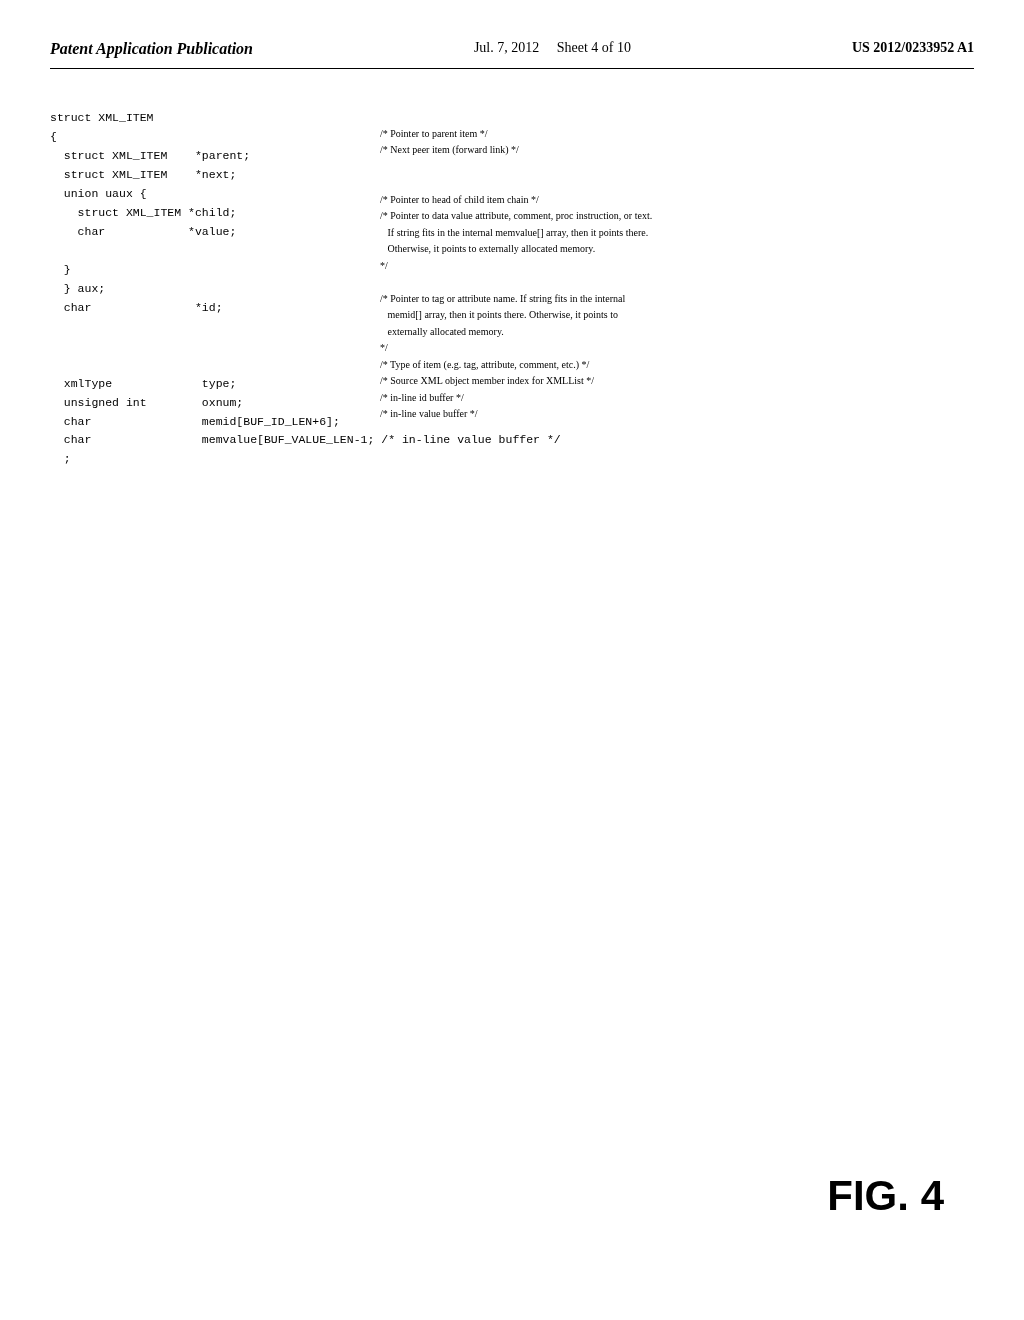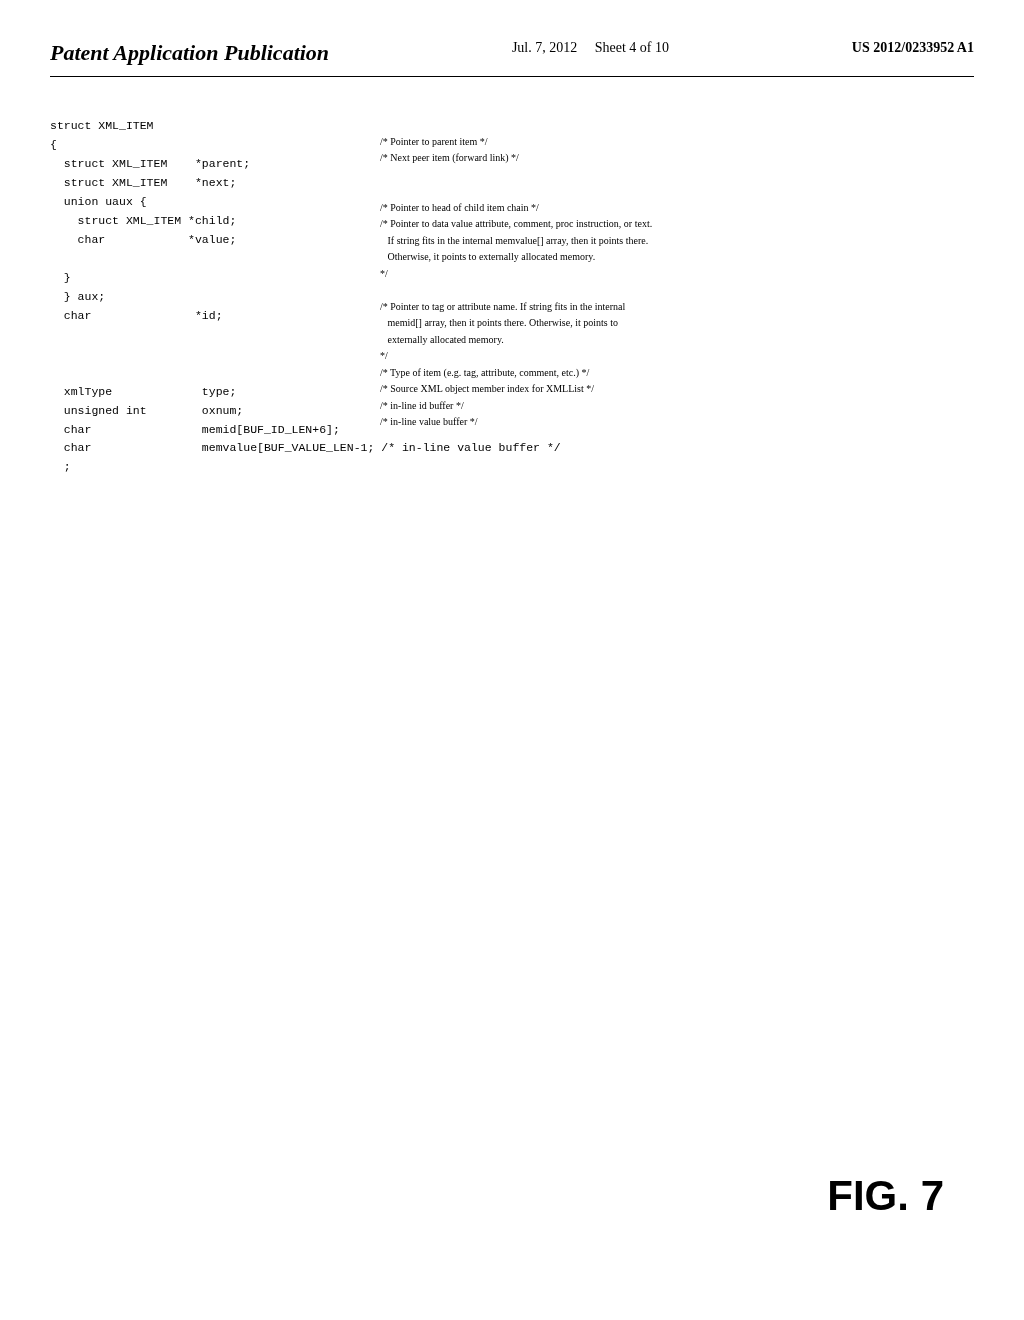--- a/index.html
+++ b/index.html
@@ -27,21 +27,21 @@
     .header {
       display: flex;
       justify-content: space-between;
       align-items: flex-start;
       margin-bottom: 40px;
       padding-bottom: 10px;
       border-bottom: 1px solid #000;
     }
 
     .header-left {
-      font-size: 22px;
+      font-size: 16px;
       font-weight: bold;
       font-style: italic;
       max-width: 350px;
       font-family: Liberation Serif, serif;
     }
 
     .header-center {
       font-size: 14px;
       text-align: center;
     }
@@ -147,15 +147,15 @@
    memid[] array, then it points there. Otherwise, it points to
    externally allocated memory.
 */
 /* Type of item (e.g. tag, attribute, comment, etc.) */
 /* Source XML object member index for XMLList */
 /* in-line id buffer */
 /* in-line value buffer */</div>
 
   </div>
 
-  <div class="fig-label">FIG. 7</div>
+  <div class="fig-label">FIG. 4</div>
 
 </div>
 
 </body></html>

